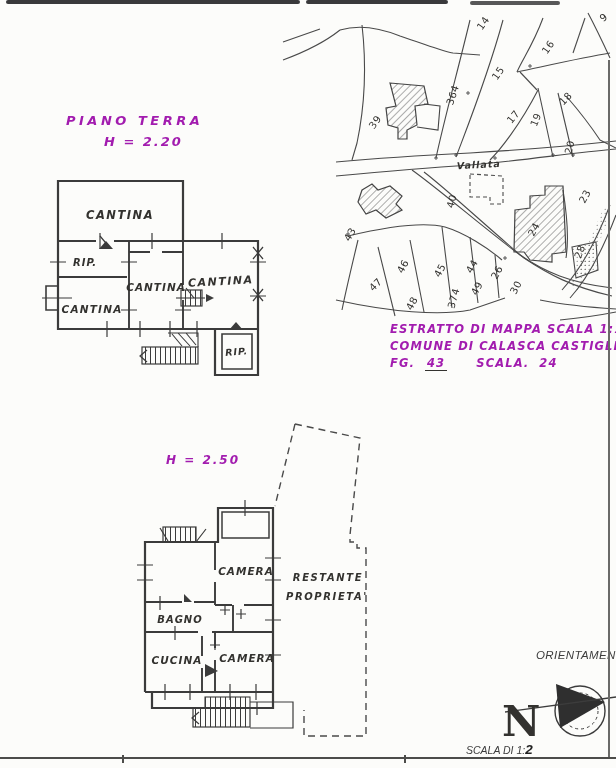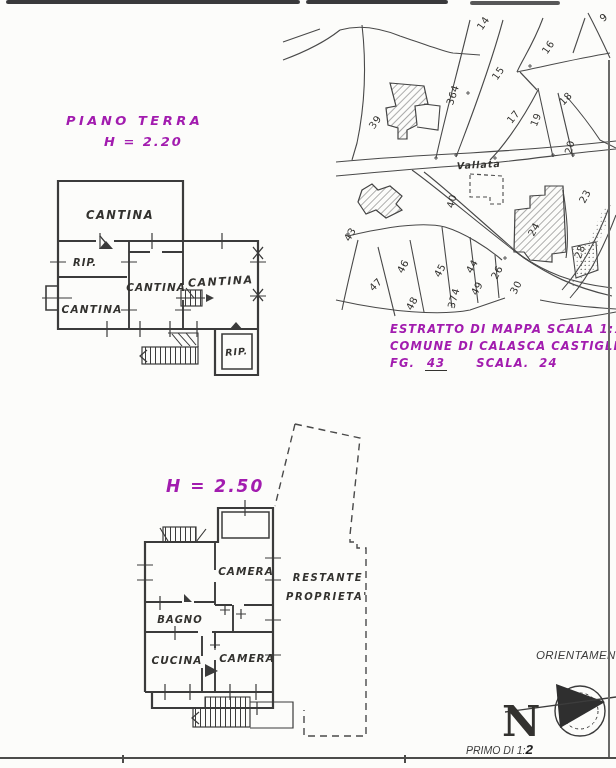--- a/index.html
+++ b/index.html
@@ -3,21 +3,21 @@
 <meta charset="utf-8">
 <style>
   html,body{margin:0;padding:0;background:#e8e8e6;}
   .page{position:relative;width:616px;height:768px;background:#fcfcfa;overflow:hidden;
         font-family:"DejaVu Sans",sans-serif;color:#2f2f2f;}
   .abs{position:absolute;}
   .hw{font-family:"DejaVu Sans",sans-serif;font-style:italic;color:#a21caf;}
   .gf-title{left:66px;top:113px;font-size:13px;letter-spacing:3.5px;font-weight:600;}
   .gf-height{left:104px;top:134px;font-size:13px;letter-spacing:2px;font-weight:700;}
   .ff-title{left:138px;top:432px;font-size:12.5px;letter-spacing:3px;font-weight:600;}
-  .ff-height{left:166px;top:476px;font-size:17px;letter-spacing:2px;font-weight:600;}
+  .ff-height{left:166px;top:453px;font-size:12px;letter-spacing:2px;font-weight:600;}
   .map-caption{left:390px;top:321px;width:230px;font-size:11.5px;letter-spacing:1.1px;
                line-height:17px;font-weight:600;white-space:nowrap;}
   .map-caption .row3 span{margin-right:10px;}
   .u{border-bottom:1.4px solid #33322f;padding:0 2px;}
   .orient-title{left:536px;top:649px;font-size:11.5px;font-style:italic;letter-spacing:0.4px;
                 color:#3c3c3c;font-family:"Liberation Sans",sans-serif;white-space:nowrap;}
   .scale-note{left:466px;top:742px;width:160px;font-size:10.5px;font-style:italic;color:#3c3c3c;
               font-family:"Liberation Sans",sans-serif;white-space:nowrap;}
   .scale-note b{font-size:13.5px;font-style:italic;color:#222;}
   .artifact{background:#39393b;border-radius:2px;}
@@ -236,21 +236,21 @@
 
   <div class="abs orient-title">ORIENTAMENT</div>
   <svg class="abs" style="left:490px;top:670px;" width="126" height="80" viewBox="490 670 126 80">
     <circle cx="580" cy="711" r="25" fill="none" stroke="#3c3c3c" stroke-width="1.4"></circle>
     <circle cx="580" cy="711" r="18" fill="none" stroke="#3c3c3c" stroke-width="1" stroke-dasharray="3,3"></circle>
     <polygon points="556,684 605,702 560,728" fill="#2f2f2f"></polygon>
     <path d="M505,712 L616,697" stroke="#3c3c3c" stroke-width="1.3" fill="none"></path>
     <text x="502" y="736" font-size="42" font-weight="800" font-family="DejaVu Serif, serif">N</text>
   </svg>
   <div class="abs scale-note">
-    <span>PRIMO DI 1:</span><b>2</b>
+    <span>SCALA DI 1:</span><b>2</b>
   </div>
 
   <div class="abs border-v"></div>
   <div class="abs border-h"></div>
   <div class="abs tickb" style="left:122px;"></div>
   <div class="abs tickb" style="left:404px;"></div>
 
 </div>
 
 </body></html>

